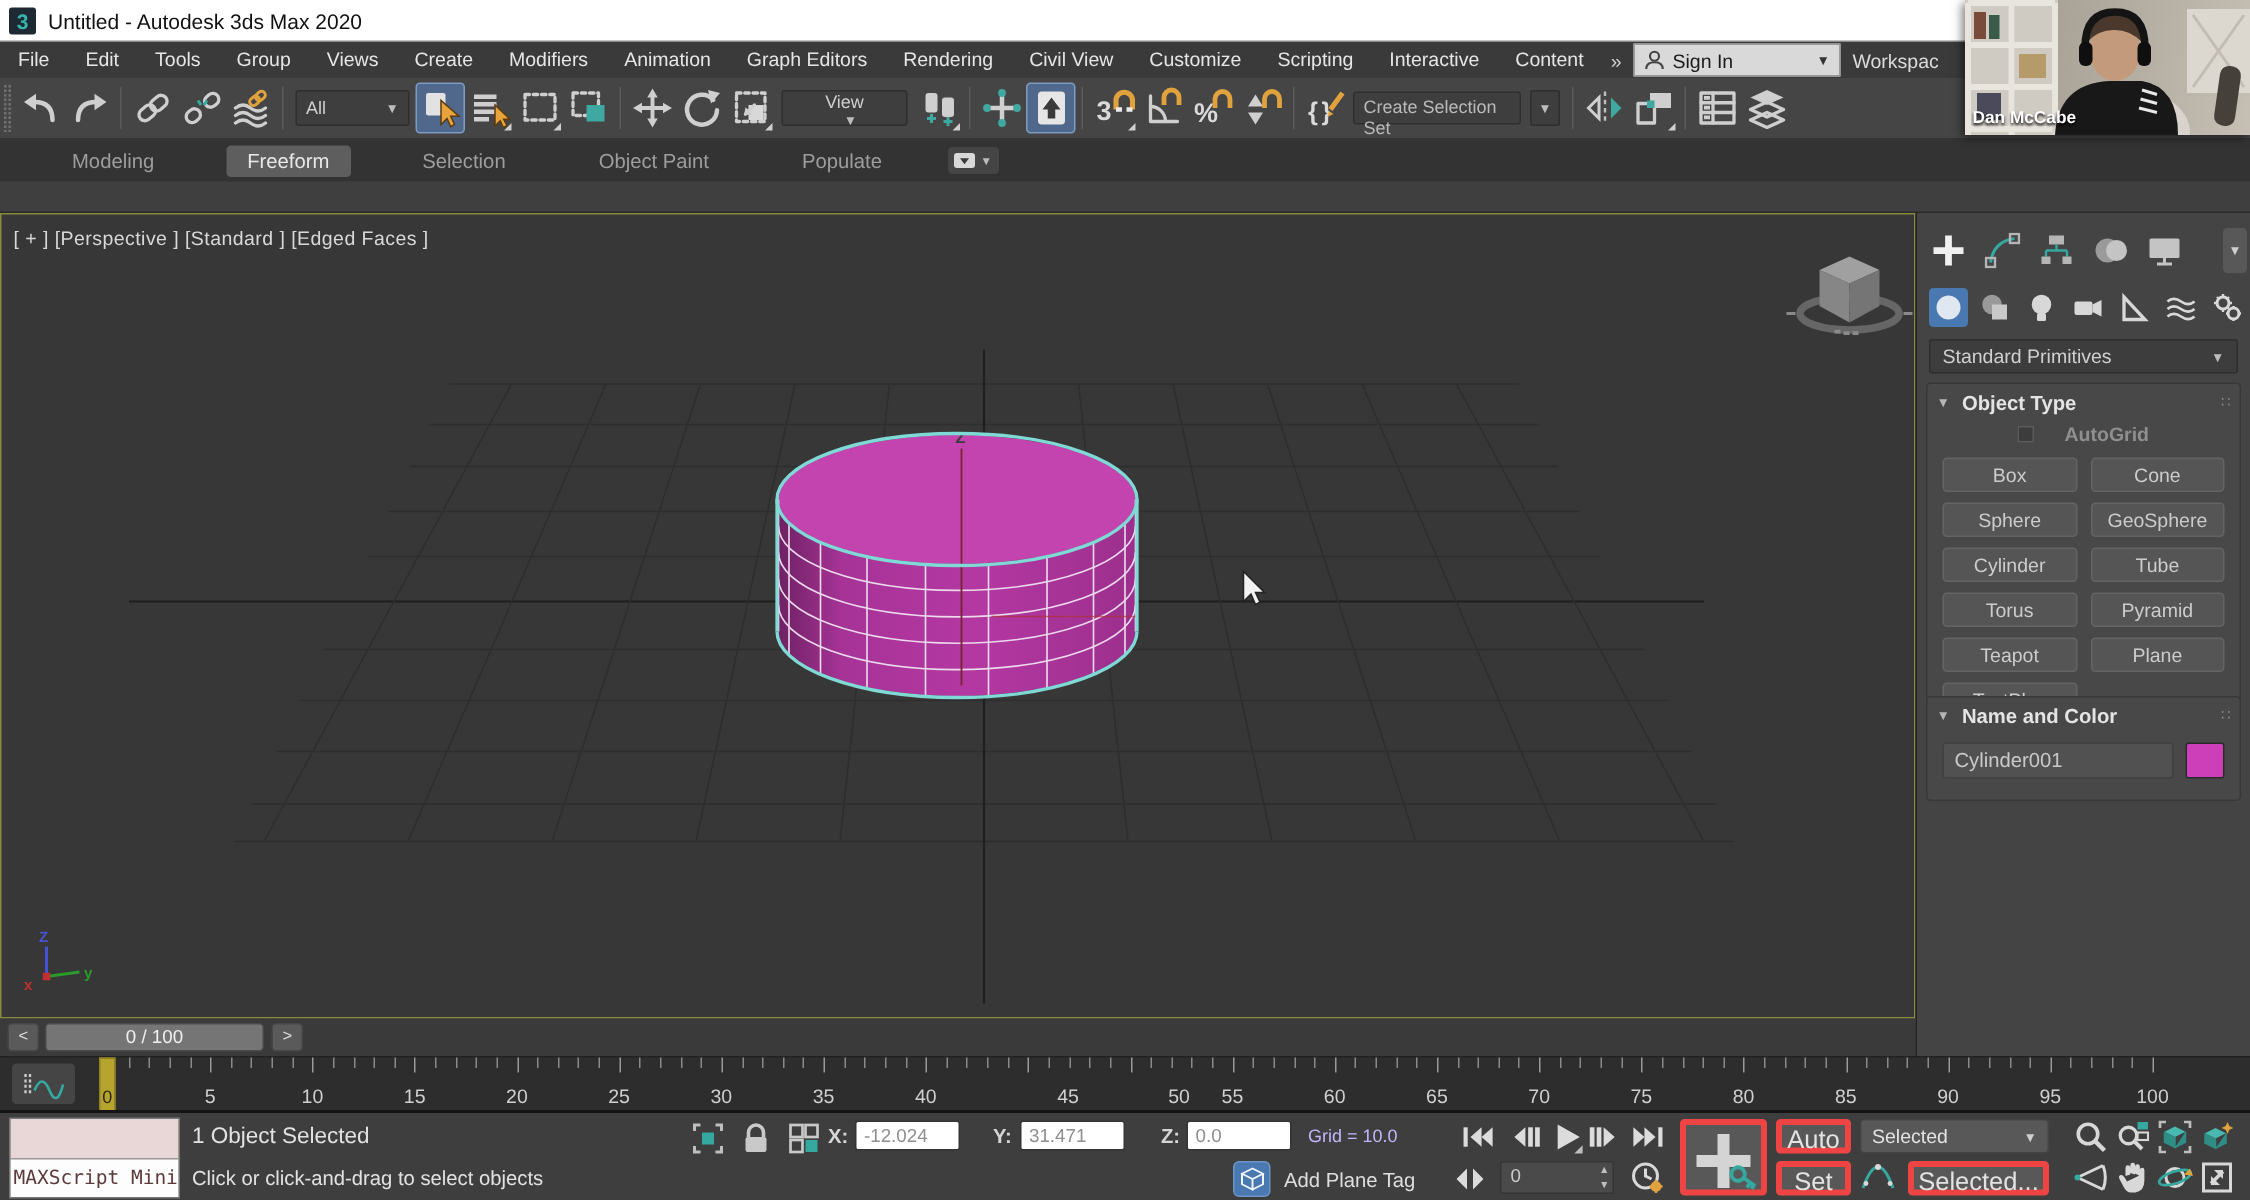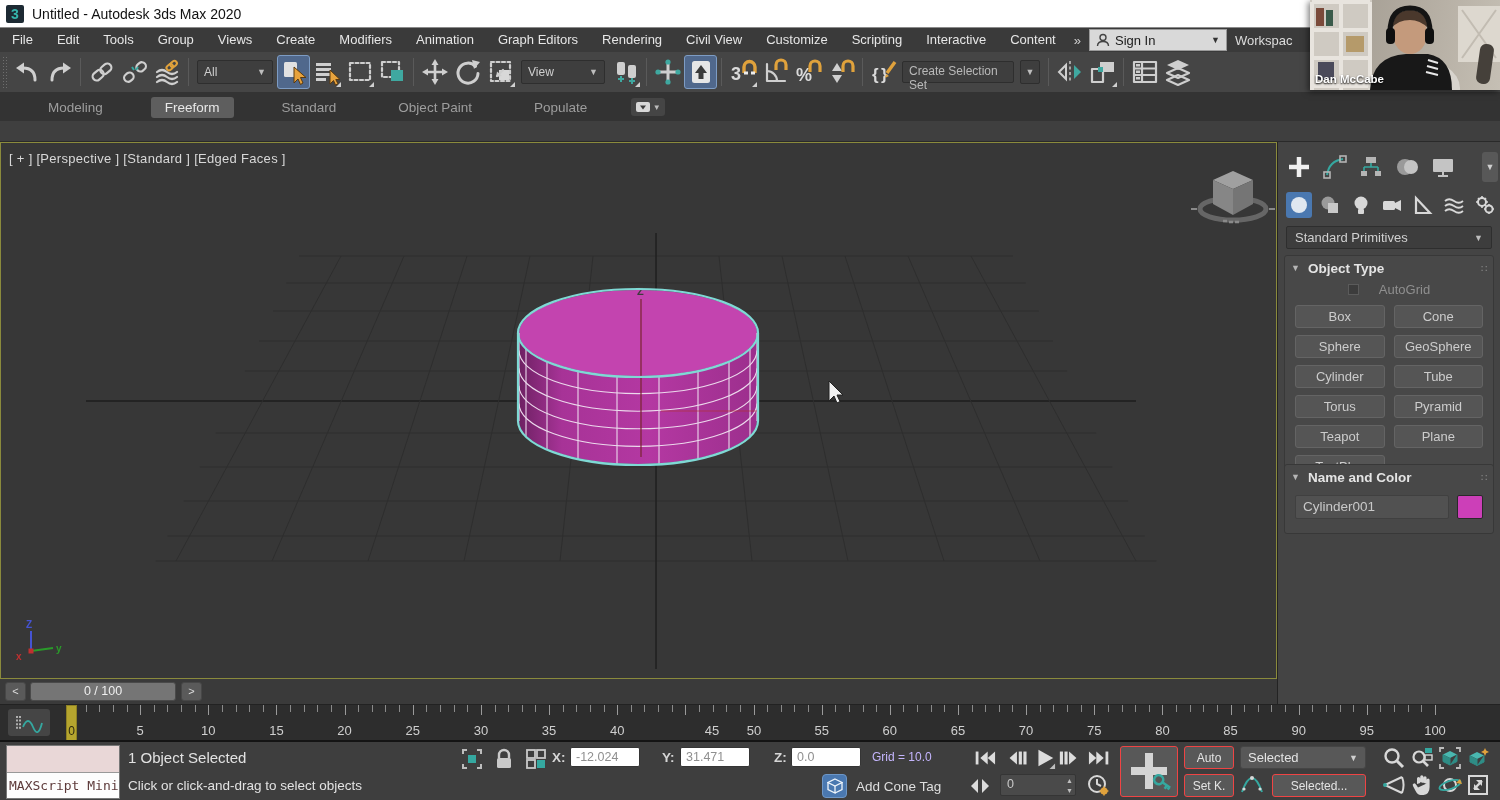--- a/index.html
+++ b/index.html
@@ -53,21 +53,21 @@
   .cpt.active-blue { background:#4a78b0; }
   #cp-more { position:absolute; right:2px; top:10px; width:16px; height:30px; background:#585858; border-radius:3px; display:flex; align-items:center; justify-content:center; color:#cfcfcf; font-size:9px; }
   #cp-category { position:absolute; left:8px; top:84px; width:206px; height:23px; background:#3d3d3d; border:1px solid #2e2e2e; border-radius:2px; display:flex; align-items:center; padding:0 8px; }
   #cp-category .lbl { color:#d0d0d0; font-size:13px; flex:1; }
   #cp-category .car { color:#bdbdbd; font-size:9px; }
   .rollout { position:absolute; left:6px; width:210px; background:#484848; border:1px solid #383838; border-radius:3px; }
   .ro-head { height:24px; display:flex; align-items:center; padding:0 6px; }
   .ro-head .arr { color:#b5b5b5; font-size:9px; margin-right:8px; }
   .ro-head .ttl { color:#e4e4e4; font-size:13.5px; font-weight:bold; flex:1; }
   .ro-head .gear-dots { color:#8a8a8a; font-size:10px; }
-  #autogrid-row { display:flex; align-items:center; justify-content:center; gap:20px; padding:2px 0 6px; }
+  #autogrid-row { display:flex; align-items:center; justify-content:center; gap:20px; padding:2px 0 6px;font-weight:bold; }
   #autogrid-box { width:11px; height:11px; background:#3c3c3c; border:1px solid #5b5b5b; }
   #autogrid-label { color:#8f8f8f; font-size:13px; }
   #object-buttons { display:grid; grid-template-columns:1fr 1fr; gap:7px 9px; padding:2px 10px 12px; }
   .pbtn { height:23px; background:#555555; border:1px solid #646464; border-radius:3px; color:#cccccc; font-size:13px; font-family:inherit; }
   #name-row { display:flex; gap:8px; padding:6px 10px 14px; align-items:center; }
   #name-input { flex:1; height:24px; background:#515151; border:1px solid #404040; border-radius:2px; color:#c9c9c9; font-size:13.5px; padding:0 7px; line-height:22px; }
   #color-swatch { width:26px; height:24px; border:1px solid #2a2a2a; border-radius:2px; }
 
   
   #sliderrow { left:0; top:679px; width:1277px; height:25px; background:#3a3a3a; display:flex; align-items:center; }
@@ -90,21 +90,21 @@
   #mx-top { height:27px; background:#e9d7d7; border-bottom:1px solid #999; }
   #mx-bot { height:25px; background:#fdfdfd; color:#5d3a3a; font-family:"DejaVu Sans Mono","Liberation Mono",monospace; font-size:13px; line-height:25px; white-space:nowrap; overflow:hidden; padding-left:2px; }
   #sel-status { position:absolute; left:128px; top:7px; color:#e2e2e2; font-size:15px; }
   #prompt-line { position:absolute; left:128px; top:36px; color:#e2e2e2; font-size:13.5px; }
   .sicon { position:absolute; width:24px; height:24px; display:flex; align-items:center; justify-content:center; }
   .coord-lbl { position:absolute; top:8px; color:#d6d6d6; font-size:13.5px; font-weight:bold; }
   .coord-field { position:absolute; top:5px; width:70px; height:20px; background:#ffffff; border:1px solid #353535; border-radius:2px; color:#8f8f8f; font-size:12.5px; padding:2px 5px; }
   #grid-label { position:absolute; left:872px; top:8px; color:#c4b5fd; font-size:12px; }
   #addtag-btn { position:absolute; left:822px; top:32px; width:25px; height:24px; background:#4a78b0; border:1px solid #6d96c6; border-radius:4px; display:flex; align-items:center; justify-content:center; }
   #addtag-label { position:absolute; left:856px; top:37px; color:#dedede; font-size:13.5px; }
-  .ctl-btn { position:absolute; background:#585858; border:1px solid #ef4444; border-radius:3px; color:#e3e3e3; font-size:12px; text-align:center; font-family:inherit; }
+  .ctl-btn { position:absolute; background:#585858; border:4px solid #ef4444; border-radius:3px; color:#e3e3e3; font-size:17px; text-align:center; font-family:inherit; }
   #frame-field { position:absolute; left:1000px; top:32px; width:76px; height:22px; background:#4a4a4a; border:1px solid #353535; border-radius:2px; color:#c9c9c9; font-size:12.5px; padding:2px 14px 2px 6px; }
   .spin { position:absolute; color:#bfbfbf; font-size:7px; line-height:7px; }
   #selset-dd { position:absolute; left:1240px; top:4px; width:126px; height:23px; background:#585858; border:1px solid #454545; border-radius:3px; display:flex; align-items:center; padding:0 7px; }
   #selset-dd .lbl { color:#e3e3e3; font-size:13px; flex:1; }
   #selset-dd .car { color:#cfcfcf; font-size:9px; }
 
   
   #webcam { left:1310px; top:0; width:190px; height:90px; background:linear-gradient(100deg,#9d978d 0%,#b3aca1 55%,#c5bfb4 100%); overflow:hidden; box-shadow:-2px 2px 6px rgba(0,0,0,.5); }
   #wc-name { position:absolute; left:5px; bottom:5px; color:#fff; font-size:11.5px; font-weight:bold; text-shadow:0 1px 2px #000; }
 
@@ -247,21 +247,21 @@
     </div>
   <div class="tbtn fly">
       <svg width="28" height="28" viewBox="0 0 28 28">
         <rect class="ic" x="4" y="4" width="19" height="19" stroke-dasharray="3 2.5"></rect>
         <rect x="12" y="12" width="10" height="10" fill="#d8d8d8"></rect>
         <path class="ic" d="M10 18 L16 12"></path>
         <polygon class="icf" points="9,19 10,13.5 15,18"></polygon>
       </svg>
     </div>
 
-  <div class="dd" style="width:84px;">
+  <div class="dd" style="width:84px;flex-direction:column;">
     <span class="lbl">View</span>
     <span class="car">▼</span>
   </div>
   <div class="tbtn fly">
       <svg width="28" height="28" viewBox="0 0 28 28">
         <rect class="icf" x="5" y="4" width="8" height="13" rx="2"></rect>
         <rect class="icf" x="16" y="7" width="8" height="13" rx="2"></rect>
         <path d="M9 18 v6 M6 21 h6" stroke="#3fa8a0" stroke-width="2"></path>
         <path d="M20 20 v6 M17 23 h6" stroke="#3fa8a0" stroke-width="2"></path>
       </svg>
@@ -359,21 +359,21 @@
         <polygon class="ic" points="14,10 25,15 14,20 3,15"></polygon>
         <polygon class="ic" points="14,17 25,22 14,27 3,22"></polygon>
       </svg>
     </div>
 </div>
 
 <div class="abs" id="ribbontabs">
   <div id="ribbon-tabs" style="display:flex; align-items:center;">
       <div class="rtab">Modeling</div>
       <div class="rtab active">Freeform</div>
-      <div class="rtab">Standard</div>
+      <div class="rtab">Selection</div>
       <div class="rtab">Object Paint</div>
       <div class="rtab">Populate</div>
     </div>
   <div id="ribbon-more">
     <svg width="14" height="10" viewBox="0 0 14 10">
         <rect x="0" y="0" width="14" height="10" rx="2" fill="#d8d8d8"></rect>
         <polygon points="4,3.5 10,3.5 7,7.5" fill="#3a3a3a"></polygon>
       </svg>
     <span style="color:#bbb; font-size:8px;">▼</span>
   </div>
@@ -657,21 +657,21 @@
       <div class="tick" style="left: 644.46px;"></div>
       <div class="tick" style="left: 658.09px;"></div>
       <div class="tick" style="left: 671.72px;"></div>
       <div class="tick major" style="left: 685.35px;"></div>
       <div class="tick-label" style="left: 712px;">45</div>
       <div class="tick" style="left: 698.98px;"></div>
       <div class="tick" style="left: 712.61px;"></div>
       <div class="tick" style="left: 726.24px;"></div>
       <div class="tick" style="left: 739.87px;"></div>
       <div class="tick major" style="left: 753.5px;"></div>
-      <div class="tick-label" style="left: 754px; text-align: center;">50</div>
+      <div class="tick-label" style="left: 786px; text-align: center;">50</div>
       <div class="tick" style="left: 767.13px;"></div>
       <div class="tick" style="left: 780.76px;"></div>
       <div class="tick" style="left: 794.39px;"></div>
       <div class="tick" style="left: 808.02px;"></div>
       <div class="tick major" style="left: 821.65px;"></div>
       <div class="tick-label" style="left: 821.65px;">55</div>
       <div class="tick" style="left: 835.28px;"></div>
       <div class="tick" style="left: 848.91px;"></div>
       <div class="tick" style="left: 862.54px;"></div>
       <div class="tick" style="left: 876.17px;"></div>
@@ -773,21 +773,21 @@
   <span class="coord-lbl" style="left:774px;">Z:</span>
   <div class="coord-field" style="left:791px;">0.0</div>
   <div id="grid-label">Grid = 10.0</div>
 
   <div id="addtag-btn">
     <svg width="16" height="16" viewBox="0 0 16 16">
         <polygon points="8,1 15,4.5 8,8 1,4.5" fill="none" stroke="#eef4fa" stroke-width="1.3"></polygon>
         <path d="M1 4.5 V11.5 L8 15 V8 M15 4.5 V11.5 L8 15" fill="none" stroke="#eef4fa" stroke-width="1.3"></path>
       </svg>
   </div>
-  <div id="addtag-label">Add Cone Tag</div>
+  <div id="addtag-label">Add Plane Tag</div>
 
   <div class="sicon" style="left:972px; top:4px;">
       <svg width="24" height="24" viewBox="0 0 26 26">
         <rect x="4" y="6" width="3" height="14" fill="#dcdcdc"></rect>
         <polygon points="17,6 9,13 17,20" fill="#dcdcdc"></polygon>
         <polygon points="25,6 17,13 25,20" fill="#dcdcdc"></polygon>
       </svg>
     </div>
   <div class="sicon" style="left:1004px; top:4px;">
       <svg width="24" height="24" viewBox="0 0 26 26">

